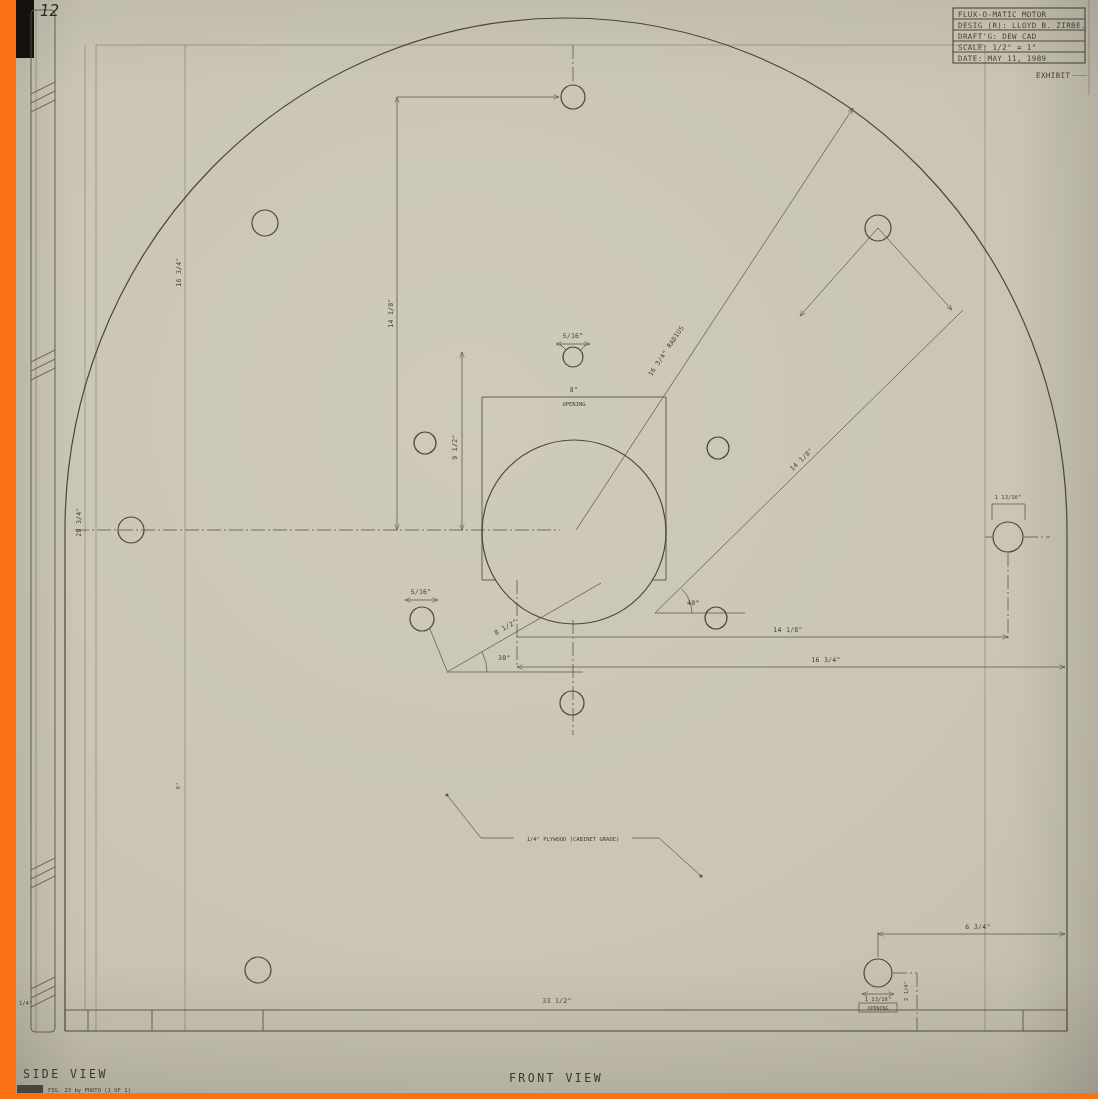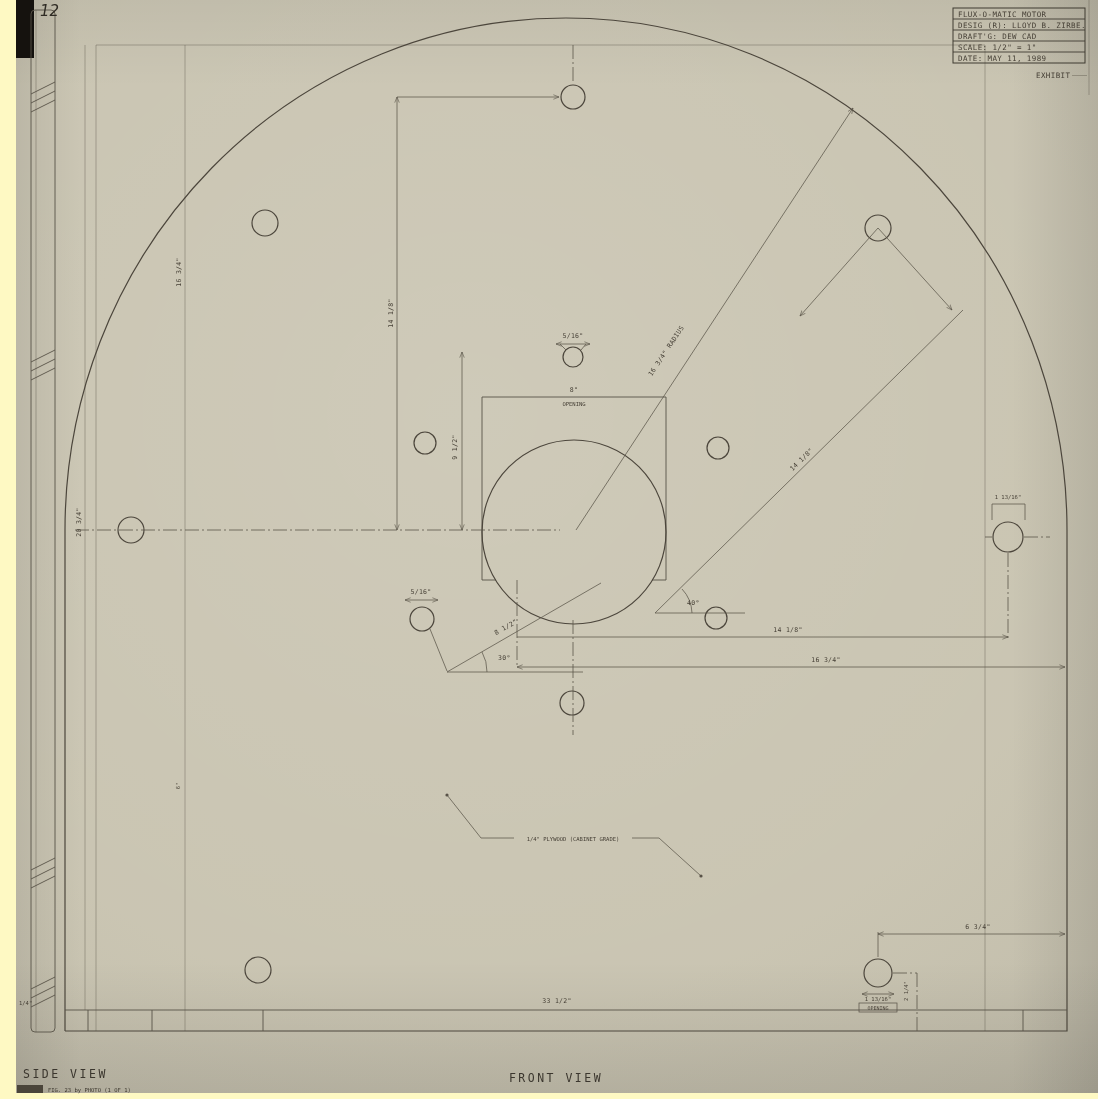--- a/index.html
+++ b/index.html
@@ -1,16 +1,16 @@
 <!DOCTYPE html>
 <html><head>
 <meta charset="utf-8">
 <style>
   html,body{margin:0;padding:0;background:#12100c;}
-  #stage{position:relative;width:1098px;height:1099px;background:#fef9c3;overflow:hidden;
+  #stage{position:relative;width:1098px;height:1099px;background:#f97316;overflow:hidden;
          font-family:"DejaVu Sans Mono","Liberation Mono",monospace;}
   #paper{position:absolute;left:16px;top:0;width:1082px;height:1093px;
     background:
       radial-gradient(130% 120% at 42% 38%, rgba(255,255,255,0.10) 0%, rgba(255,255,255,0.02) 45%, rgba(0,0,0,0.10) 100%),
       linear-gradient(90deg, rgba(0,0,0,0.08) 0%, rgba(0,0,0,0) 6%, rgba(0,0,0,0) 92%, rgba(0,0,0,0.10) 100%),
       linear-gradient(180deg, rgba(0,0,0,0.05) 0%, rgba(0,0,0,0) 8%, rgba(0,0,0,0) 88%, rgba(0,0,0,0.10) 100%),
       #c9c4b1;}
   #corner-shadow{position:absolute;left:16px;top:0;width:18px;height:58px;background:#15120e;}
   svg{position:absolute;left:0;top:0;}
   svg text{fill:#453f35;}

